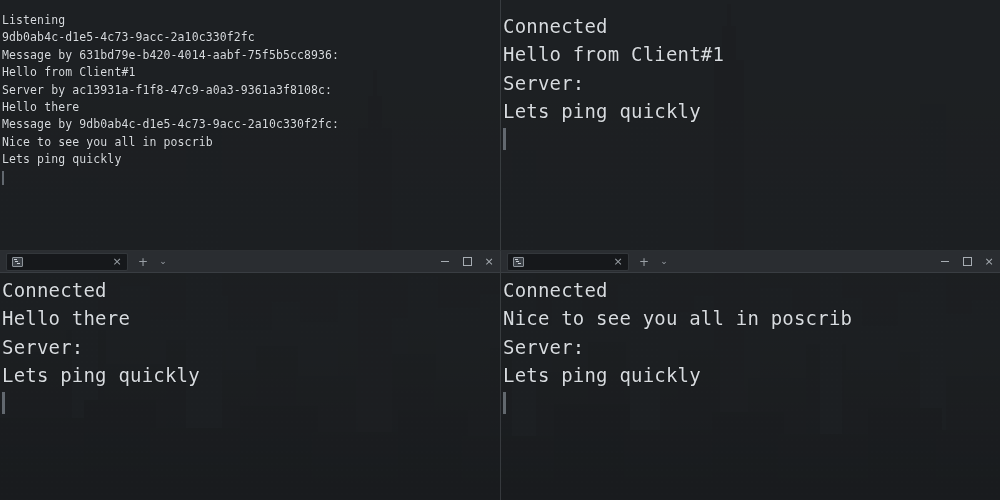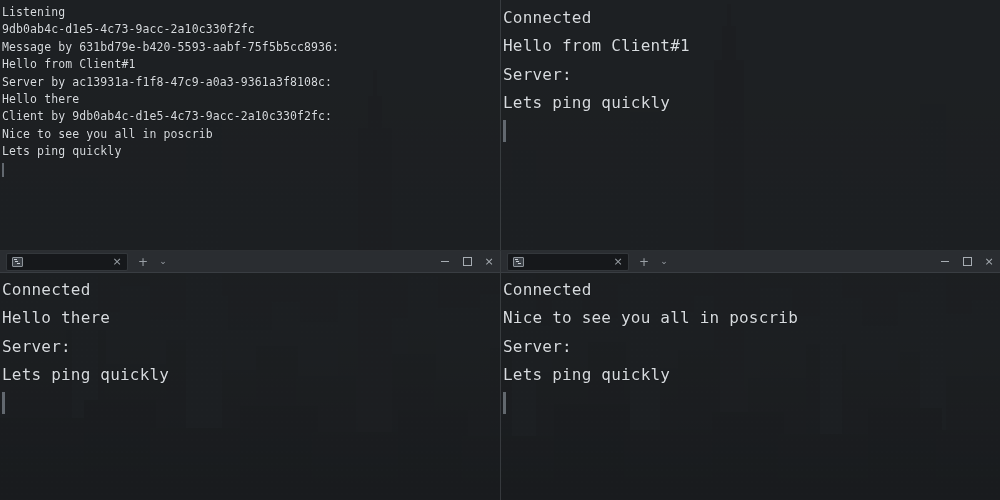--- a/index.html
+++ b/index.html
@@ -87,29 +87,29 @@
   .wctl.min::before { content:""; display:block; width:8px; height:1px; background:#a7adb3; }
   .wctl.max::before { content:""; display:block; width:7px; height:7px; border:1px solid #a7adb3; }
 
   
   .body {
     position:relative;
     padding:3px 0 0 2px;
     z-index:2;
     height:calc(100% - 22px);
   }
-  .body.full { height:100%; padding-top:4px; }
+  .body.full { height:100%; padding-top:12px; }
 
   .line {
     white-space:pre;
     color:#d7dbdf;
     text-shadow:0 0 1px rgba(0,0,0,0.9);
   }
   .small .line { font-size:11.5px; line-height:17.4px; letter-spacing:0.1px; }
-  .big   .line { font-size:16px;  line-height:28.3px; letter-spacing:0.2px; }
+  .big   .line { font-size:19px;  line-height:28.3px; letter-spacing:0.2px; }
 
   .cursor {
     display:inline-block;
     background:#6e757c;
     opacity:0.85;
   }
   .small .cursor { width:2px; height:14px; margin-top:2px; }
   .big   .cursor { width:3px; height:22px; margin-top:3px; }
 </style>
 </head>
@@ -236,25 +236,25 @@
       <rect x="0" y="120" width="1000" height="380" fill="url(#win)" opacity="0.5"></rect>
 
       <rect width="1000" height="500" fill="#2a2d31" opacity="0.30"></rect>
     </svg>
   </div>
 
   <section class="term" id="term-tl">
     <div class="body full small">
       <div class="line">Listening</div>
       <div class="line">9db0ab4c-d1e5-4c73-9acc-2a10c330f2fc</div>
-      <div class="line">Message by 631bd79e-b420-5593-aabf-75f5b5cc8936:</div>
+      <div class="line">Message by 631bd79e-b420-4014-aabf-75f5b5cc8936:</div>
       <div class="line">Hello from Client#1</div>
       <div class="line">Server by ac13931a-f1f8-47c9-a0a3-9361a3f8108c:</div>
       <div class="line">Hello there</div>
-      <div class="line">Client by 9db0ab4c-d1e5-4c73-9acc-2a10c330f2fc:</div>
+      <div class="line">Message by 9db0ab4c-d1e5-4c73-9acc-2a10c330f2fc:</div>
       <div class="line">Nice to see you all in poscrib</div>
       <div class="line">Lets ping quickly</div>
       <div class="line"><span class="cursor"></span></div>
     </div>
   </section>
 
   <section class="term" id="term-tr">
     <div class="body full big">
       <div class="line">Connected</div>
       <div class="line">Hello from Client#1</div>

